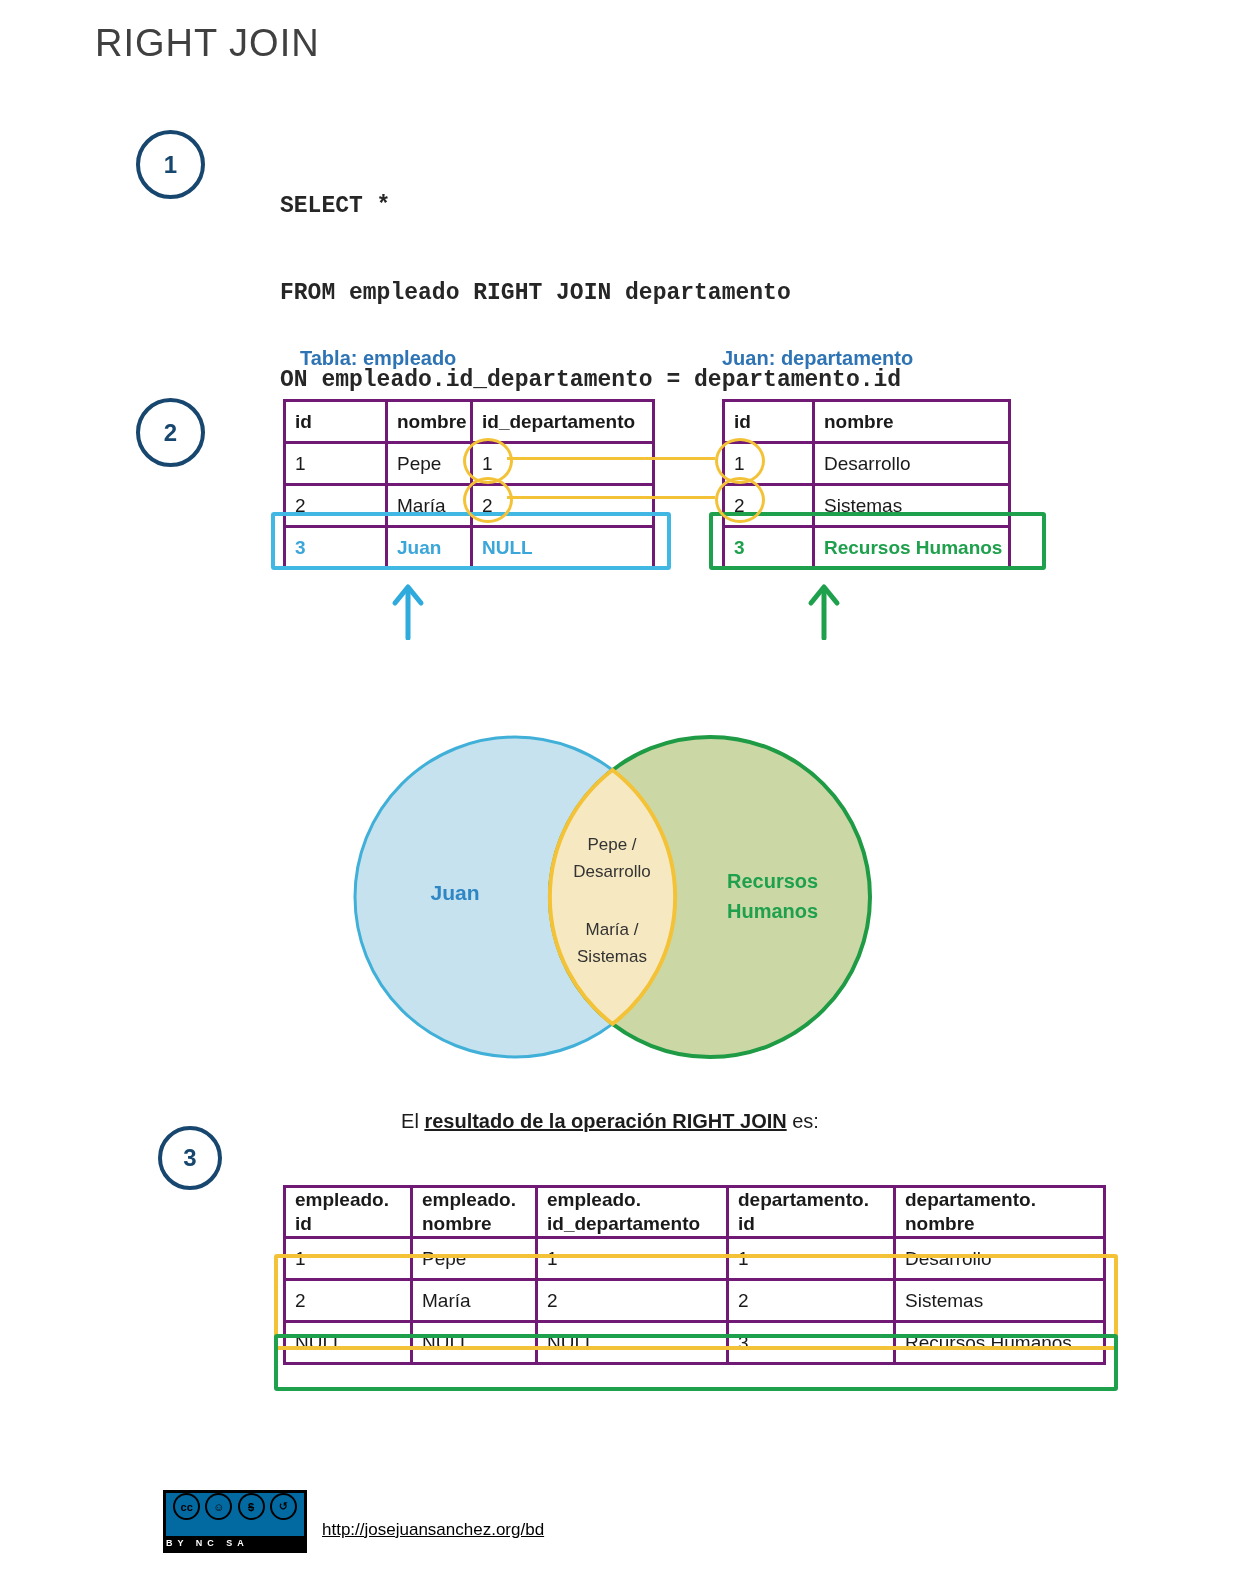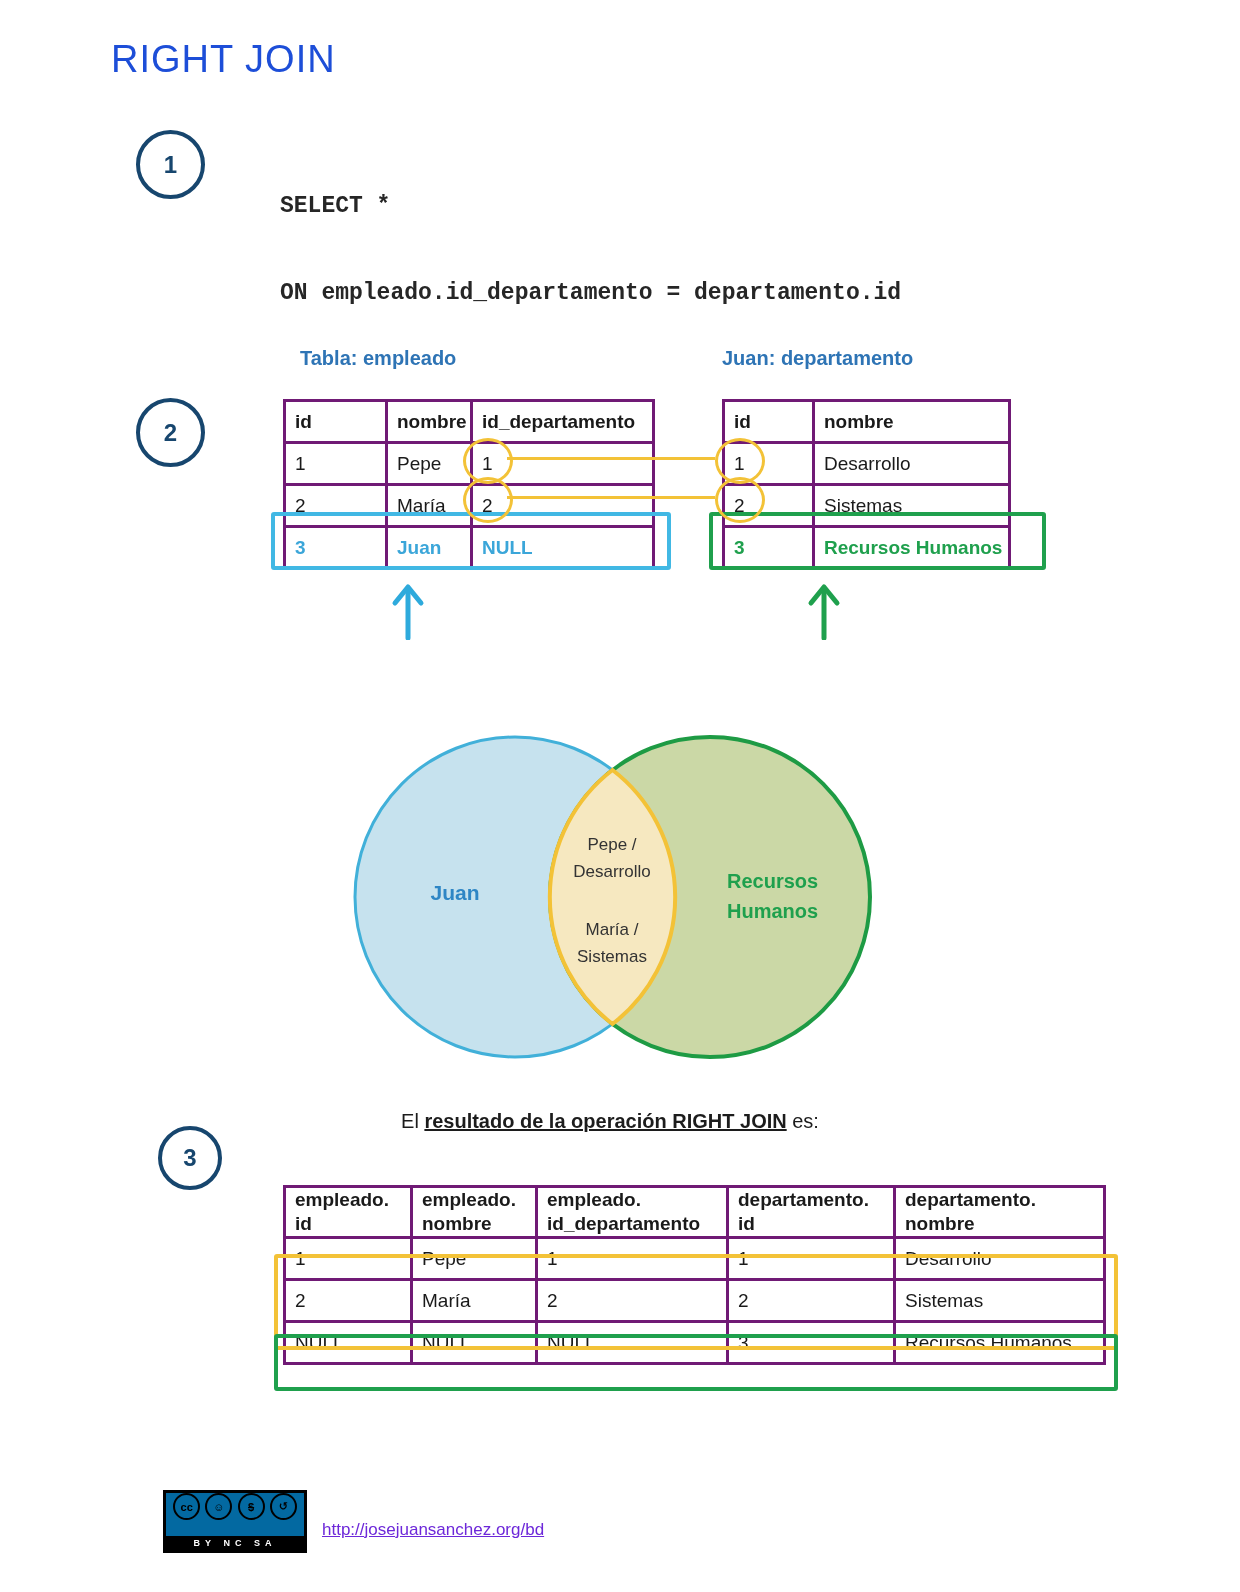--- a/index.html
+++ b/index.html
@@ -1,19 +1,19 @@
 <!DOCTYPE html>
 <html><head>
 <meta charset="utf-8">
 <style>
   html,body{margin:0;padding:0;background:#fff;}
   body{font-family:"Liberation Sans","DejaVu Sans",sans-serif;color:#1a1a1a;}
   .page{position:relative;width:1240px;height:1592px;background:#fff;overflow:hidden;}
   .abs{position:absolute;}
-  .page-title{left:95px;top:22px;font-size:38px;font-weight:400;color:#1d4ed8;letter-spacing:1px;margin:16px;}
+  .page-title{left:95px;top:22px;font-size:38px;font-weight:400;color:#404040;letter-spacing:1px;margin:0;}
   .badge{width:61px;height:61px;border:4px solid #17466e;border-radius:50%;display:flex;align-items:center;justify-content:center;color:#17466e;font-size:24px;font-weight:700;background:#fff;}
   .sql{left:280px;top:134px;font-family:"Liberation Mono","DejaVu Sans Mono",monospace;font-size:23px;font-weight:700;line-height:29px;color:#262626;white-space:pre;}
   .sql-comment{color:#c4453a;}
   .tbl-title{font-size:20px;font-weight:700;color:#2e74b5;}
   table.data{border-collapse:collapse;table-layout:fixed;background:#fff;font-size:19px;z-index:1;}
   table.data td{border:3px solid #701a75;height:39px;padding:0 9px;vertical-align:middle;overflow:hidden;white-space:nowrap;}
   tr.hdr td{font-weight:700;color:#1a1a1a;}
   tr.row-blue td{color:#3ba6d9;font-weight:700;}
   tr.row-green td{color:#1fa04d;font-weight:700;}
   .rhead td{height:73px;}
@@ -27,35 +27,36 @@
   .caption{font-size:20px;text-align:center;color:#1c1c1c;}
   .bu{font-weight:700;text-decoration:underline;}
   svg text{font-family:"Liberation Sans","DejaVu Sans",sans-serif;}
   .venn-left-label{fill:#2e86c5;font-size:21px;font-weight:700;}
   .venn-right-label{fill:#1fa04d;font-size:20px;font-weight:700;}
   .venn-mid{fill:#333;font-size:17px;}
   .cc-badge{left:163px;top:1490px;width:138px;height:57px;border:3px solid #000;background:#0369a1;display:flex;flex-direction:column;}
   .cc-icons{flex:1;display:flex;align-items:center;justify-content:space-evenly;padding:0 2px;}
   .cc-circle{width:23px;height:23px;border:2px solid #000;border-radius:50%;display:flex;align-items:center;justify-content:center;font-size:11px;font-weight:700;color:#000;}
   .cc-nc{text-decoration:line-through;}
-  .cc-strip{height:15px;background:#000;color:#fff;font-size:9px;font-weight:700;letter-spacing:5px;text-align:center;line-height:15px;margin-top:16px;}
-  .link{font-size:17px;color:#6d28d9;text-decoration:underline;}
+  .cc-strip{height:15px;background:#000;color:#fff;font-size:9px;font-weight:700;letter-spacing:5px;line-height:15px;margin-top:16px;}
+  .link{font-size:17px;color:#000000;text-decoration:underline;}
 </style>
 </head>
 <body>
 
 <div class="page">
 
   <h1 class="abs page-title">RIGHT JOIN</h1>
 
   <div class="abs badge" style="left:136px;top:130px;">
     <span>1</span>
   </div>
   <div class="abs sql">
     <div>SELECT *</div>
+    <div>FROM empleado RIGHT JOIN departamento</div>
     <div>ON empleado.id_departamento = departamento.id</div>
   </div>
 
   <div class="abs tbl-title" style="left:300px;top:347px;">Tabla: empleado</div>
   <div class="abs tbl-title" style="left:722px;top:347px;">Juan: departamento</div>
 
   <div class="abs badge" style="left:136px;top:398px;">
     <span>2</span>
   </div>
 

